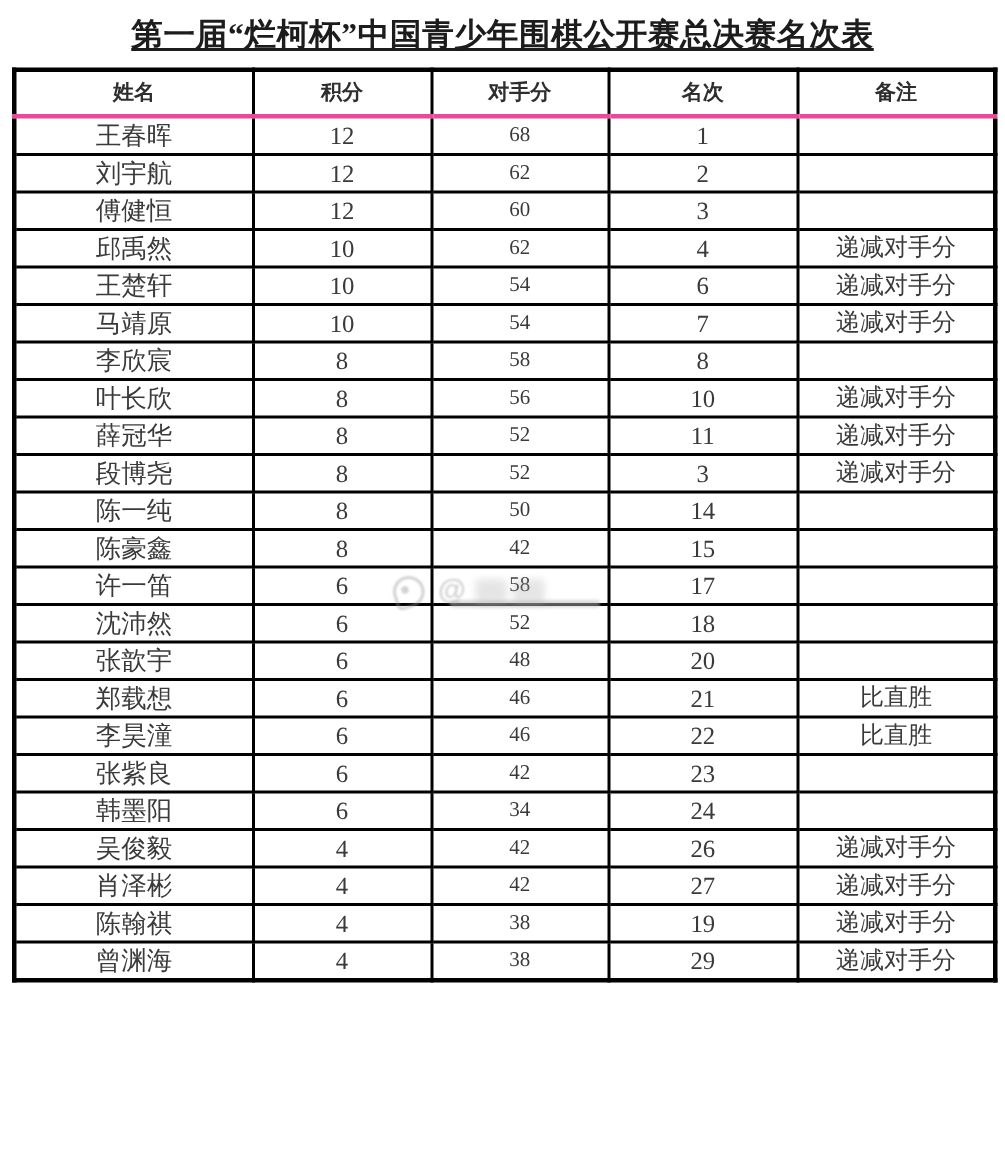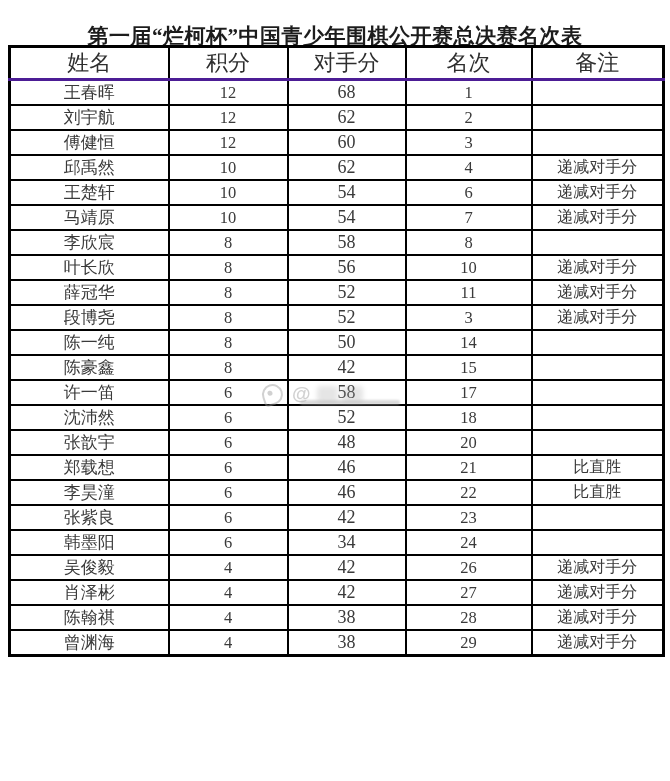--- a/index.html
+++ b/index.html
@@ -9,21 +9,21 @@
   body {
     width: 670px;
     height: 781px;
     background: #ffffff;
     overflow: hidden;
     position: relative;
     font-family: "Liberation Serif", "DejaVu Serif", serif;
   }
   .page-title {
     margin: 0;
-    padding-top: 22px;
+    padding-top: 9px;
     text-align: center;
     font-size: 21px;
     font-weight: bold;
     color: #1c1c1c;
     letter-spacing: 0.5px;
     font-family: "Liberation Serif", "DejaVu Serif", serif;
     text-decoration: underline;
   }
   table.ranking {
     position: absolute;
@@ -41,31 +41,31 @@
     text-align: center;
     vertical-align: middle;
     color: #3a3a3a;
     overflow: hidden;
     white-space: nowrap;
   }
   table.ranking thead tr {
     height: 31px;
   }
   table.ranking th {
-    font-weight: normal;
-    font-size: 22px;
+    font-weight: bold;
+    font-size: 14px;
     color: #2e2e2e;
-    border-bottom: 3px solid #4c1d95;
+    border-bottom: 3px solid #ec4899;
   }
   table.ranking tbody tr {
     height: 21.6px;
   }
   td.col-name   { font-size: 17px; }
   td.col-points { font-size: 16.5px; }
-  td.col-oscore { font-size: 18px; }
+  td.col-oscore { font-size: 14px; }
   td.col-rank   { font-size: 16.5px; }
   td.col-remark { font-size: 16px; }
   
   col.c-name   { width: 159px; }
   col.c-points { width: 119px; }
   col.c-oscore { width: 118px; }
   col.c-rank   { width: 126px; }
   col.c-remark { width: 132px; }
 
   
@@ -299,21 +299,21 @@
         <td class="col-name">肖泽彬</td>
         <td class="col-points">4</td>
         <td class="col-oscore">42</td>
         <td class="col-rank">27</td>
         <td class="col-remark">递减对手分</td>
       </tr>
       <tr>
         <td class="col-name">陈翰祺</td>
         <td class="col-points">4</td>
         <td class="col-oscore">38</td>
-        <td class="col-rank">28</td>
+        <td class="col-rank">19</td>
         <td class="col-remark">递减对手分</td>
       </tr>
       <tr>
         <td class="col-name">曾渊海</td>
         <td class="col-points">4</td>
         <td class="col-oscore">38</td>
         <td class="col-rank">29</td>
         <td class="col-remark">递减对手分</td>
       </tr>
     </tbody>

